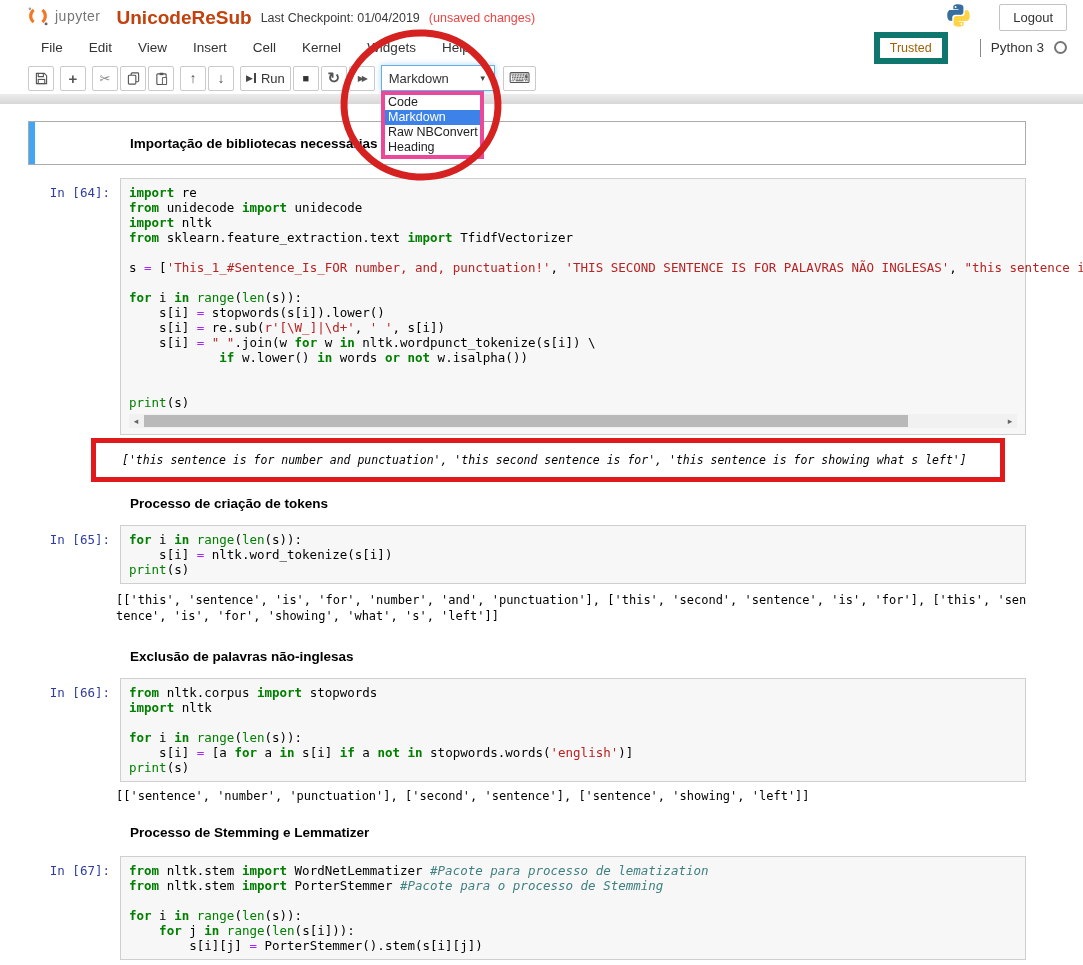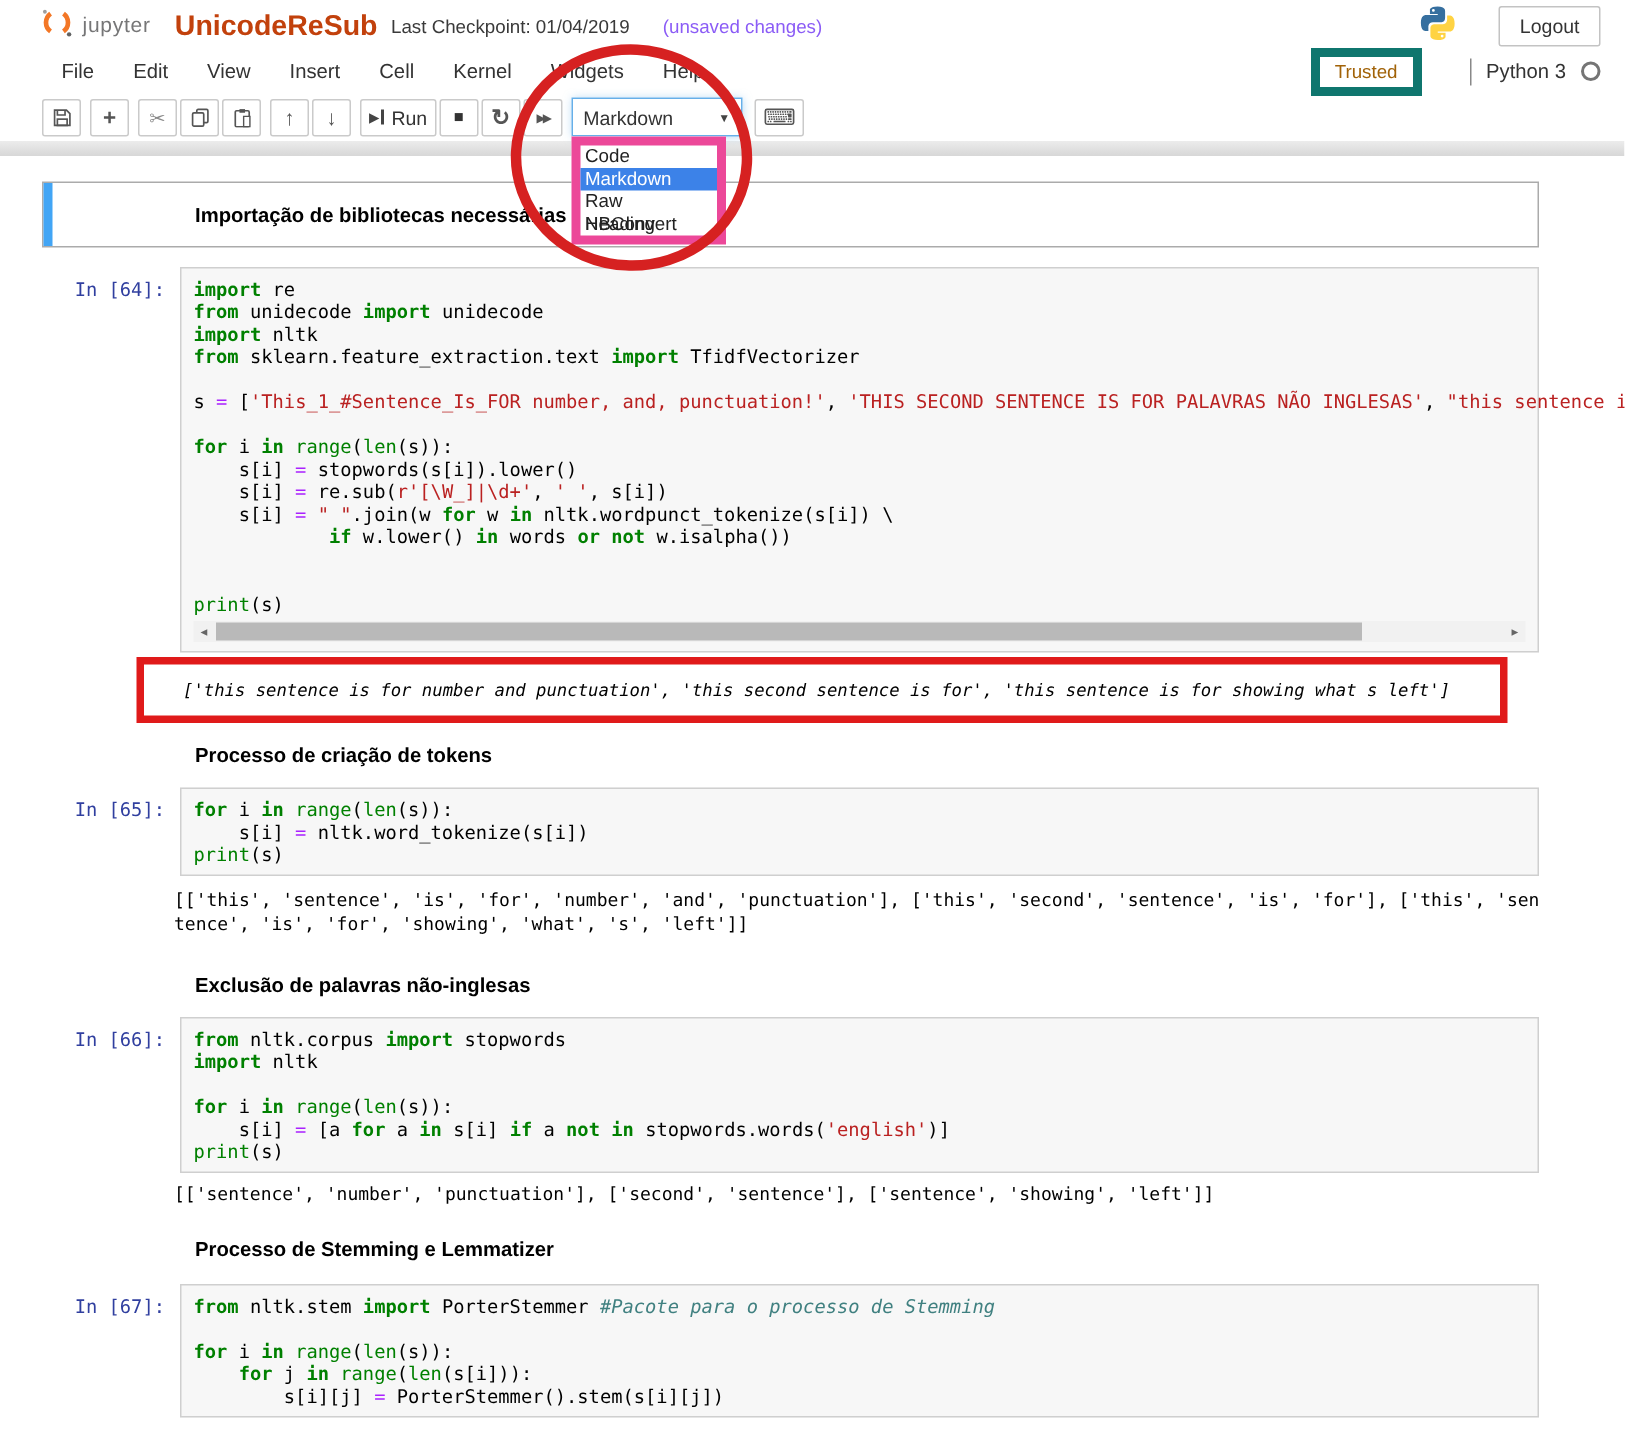--- a/index.html
+++ b/index.html
@@ -5,21 +5,21 @@
   * { box-sizing: border-box; margin: 0; padding: 0; }
   html,body { width:1083px; height:965px; overflow:hidden; background:#fff;
     font-family:"Liberation Sans", sans-serif; color:#333; position:relative; }
 
   
   #header-top { height:33px; display:flex; align-items:center; padding:2px 16px 0 27px; }
   .logo { display:flex; align-items:center; gap:6px; cursor:pointer; }
   .logo-text { font-size:14px; color:#767677; letter-spacing:.5px; margin-top:-3px; }
   .nb-title { font-size:19px; font-weight:bold; color:#c2410c; margin-left:16px; }
   .checkpoint { font-size:12.5px; color:#3a3a3a; margin-left:9px; }
-  .unsaved { font-size:12.5px; color:#8b5cf6; margin-left:22px;text-align:center; }
+  .unsaved { font-size:12.5px; color:#ef4444; margin-left:9px;text-align:center; }
   .header-spacer { flex:1; }
   .py-logo { margin-right:28px; }
   .logout-btn { border:1px solid #c3c3c3; background:#fff; border-radius:2px;
     font-size:13px; color:#333; padding:5px 13px; font-family:inherit; cursor:pointer; }
 
   
   #menubar { height:29px; display:flex; align-items:center; padding:0 16px 0 28px; font-size:13.5px; }
   .menu-item { padding:4px 13px; color:#333; cursor:pointer; }
   .menu-right { margin-left:auto; display:flex; align-items:center; gap:10px; }
   .trusted-badge { border:6px solid #0f766e; color:#a16207; font-size:12.5px; padding:3px 10px; }
@@ -39,21 +39,21 @@
   .run-play { font-size:9px; color:#444; display:flex; align-items:center; }
   .runbar { width:2px; height:10px; background:#444; margin-left:1px; display:inline-block; }
   .ff-glyph { font-size:8px; letter-spacing:-2px; }
   .restart-glyph { font-size:15px; font-weight:bold; }
   .kbd-glyph { font-size:15px; }
   .cellselect { width:114px; height:26px; border:1px solid #66afe9; box-shadow:0 0 6px rgba(102,175,233,.5);
     background:#fff; display:flex; align-items:center; justify-content:space-between;
     padding:0 7px; font-size:13px; color:#333; cursor:pointer; margin-right:8px; }
   .caret { font-size:8px; color:#444; }
   .listbox { position:absolute; left:381px; top:29px; width:103px; background:#fff;
-    border:6px solid #ec4899; z-index:40; font-size:12.5px; }
+    border:4px solid #ec4899; z-index:40; font-size:12.5px; }
   .listbox .opt { height:15px; line-height:15px; padding-left:3px; color:#222; cursor:pointer; }
   .listbox .opt.selected { background:#3c82e8; color:#fff; }
 
   #divider { height:10px; background:linear-gradient(#ececec,#d7d7d7); }
 
   
   #notebook { padding:17px 57px 0 28px; background:#fff; }
 
   .md-cell-selected { position:relative; border:1px solid #ababab; height:44px; display:flex;
     align-items:center; padding-left:101px; margin-bottom:13px; background:#fff; }
@@ -298,20 +298,21 @@
   <div class="out-row out-66">
     <div class="out-text">[['sentence', 'number', 'punctuation'], ['second', 'sentence'], ['sentence', 'showing', 'left']]</div>
   </div>
 
   <div class="md-cell h-md4">Processo de Stemming e Lemmatizer</div>
 
   <div class="code-cell">
     <div class="prompt">In [67]:</div>
     <div class="input-area">
       <div class="code-scroll">
+          <div class="cm-line"><span class="tok-kw">from</span><span class="tok-tx"> nltk.stem </span><span class="tok-kw">import</span><span class="tok-tx"> WordNetLemmatizer </span><span class="tok-cm">#Pacote para processo de lematization</span></div>
           <div class="cm-line"><span class="tok-kw">from</span><span class="tok-tx"> nltk.stem </span><span class="tok-kw">import</span><span class="tok-tx"> PorterStemmer </span><span class="tok-cm">#Pacote para o processo de Stemming</span></div>
           <div class="cm-line">&nbsp;</div>
           <div class="cm-line"><span class="tok-kw">for</span><span class="tok-tx"> i </span><span class="tok-kw">in</span><span class="tok-tx"> </span><span class="tok-bi">range</span><span class="tok-tx">(</span><span class="tok-bi">len</span><span class="tok-tx">(s)):</span></div>
           <div class="cm-line"><span class="tok-tx">    </span><span class="tok-kw">for</span><span class="tok-tx"> j </span><span class="tok-kw">in</span><span class="tok-tx"> </span><span class="tok-bi">range</span><span class="tok-tx">(</span><span class="tok-bi">len</span><span class="tok-tx">(s[i])):</span></div>
           <div class="cm-line"><span class="tok-tx">        s[i][j] </span><span class="tok-op">=</span><span class="tok-tx"> PorterStemmer().stem(s[i][j])</span></div>
         </div>
     </div>
   </div>
 
 </main>

